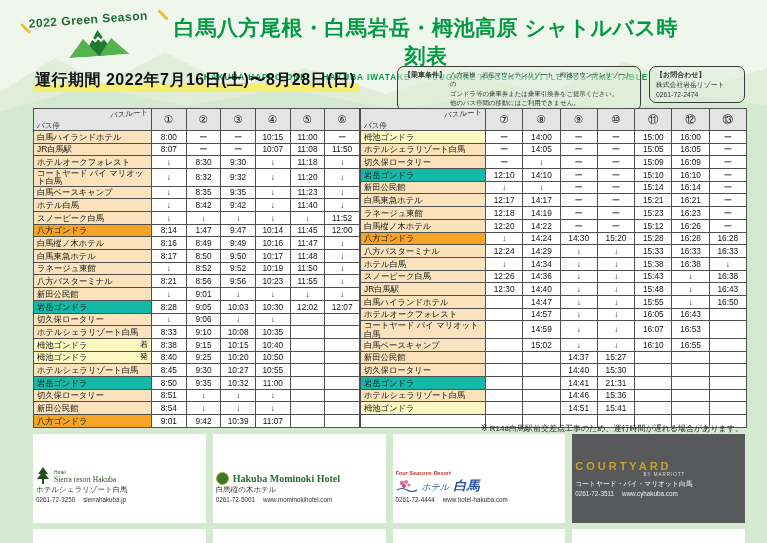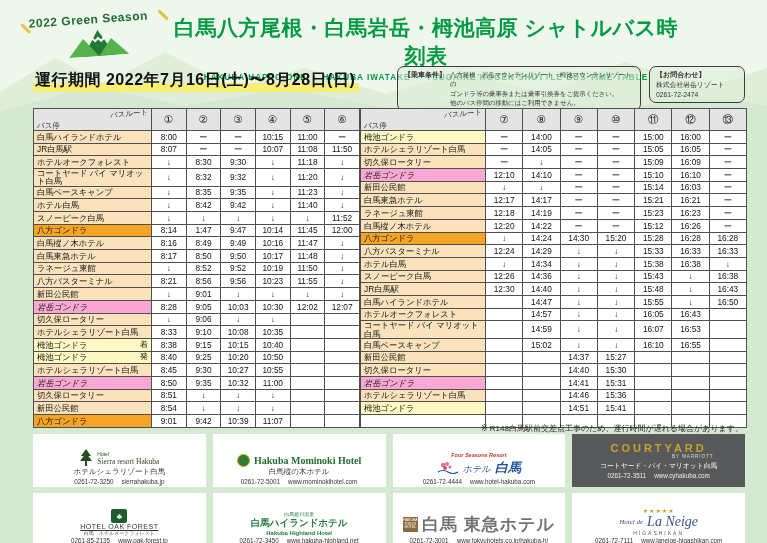--- a/index.html
+++ b/index.html
@@ -56,31 +56,31 @@
       #e4e4e4;
   }
   th.corner .c-top{position:absolute;top:1px;right:3px;font-size:7.5px;color:#333;transform:rotate(-5deg);}
   th.corner .c-bot{position:absolute;bottom:1px;left:3px;font-size:7.5px;color:#333;}
   .timetable tbody tr{height:12.7px;}
   .timetable tbody td{font-size:8.3px;text-align:center;color:#111;background:#fff;}
   
   .timetable tbody td.labelcell{background:#fae3bc;text-align:left;}
   .labflex{display:flex;align-items:center;justify-content:space-between;padding:0 3px;height:100%;}
   tr.row-happo td.labelcell{background:#f6a425;}
-  tr.row-iwatake td.labelcell{background:#f9a8d4;font-style:italic;}
+  tr.row-iwatake td.labelcell{background:#14b8a6;}
   tr.row-tsugaike td.labelcell{background:#fef9c3;}
   tr.row-empty td.labelcell{background:#fff;}
   .suffix{font-size:8px;}
 
   
   .note{top:423px;right:24px;font-size:8px;color:#222;}
 
   
   .footer{top:434px;left:33px;right:22px;display:grid;grid-template-columns:repeat(4,1fr);gap:6px 7px;}
-  .hbox{background:#fff;height:49px;display:flex;flex-direction:column;align-items:center;justify-content:flex-end;padding:2px 3px;overflow:hidden;}
+  .hbox{background:#fff;height:49px;display:flex;flex-direction:column;align-items:flex-start;justify-content:flex-end;padding:20px 3px;overflow:hidden;}
   .hline{font-size:6.3px;color:#333;display:flex;gap:8px;white-space:nowrap;margin-top:1px;}
   .hjp{font-size:7.5px;color:#333;white-space:nowrap;}
   .logo-row{display:flex;align-items:center;gap:4px;}
   .sierra-small{font-size:5px;color:#2c4a22;}
   .sierra-en{font-size:7.5px;color:#2c4a22;font-family:"Liberation Serif",serif;}
   .mominoki-en{font-size:10px;color:#256b35;font-family:"Liberation Serif",serif;font-weight:bold;white-space:nowrap;}
   .fs-pre{font-size:5.5px;color:#c03a2b;font-style:italic;font-weight:bold;}
   .fs-jp{color:#1f4e9c;font-style:italic;white-space:nowrap;}
   .fs-jp .small{font-size:9px;}
   .fs-jp .big{font-size:13px;font-weight:bold;}
@@ -544,21 +544,21 @@
           <td class="labelcell">
             <div class="labflex">
               <span>新田公民館</span>
             </div>
           </td>
           <td>↓</td>
           <td>↓</td>
           <td>ー</td>
           <td>ー</td>
           <td>15:14</td>
-          <td>16:03</td>
+          <td>16:14</td>
           <td>ー</td>
         </tr>
         <tr class="row-normal">
           <td class="labelcell">
             <div class="labflex">
               <span>白馬東急ホテル</span>
             </div>
           </td>
           <td>12:17</td>
           <td>14:17</td>
@@ -752,21 +752,21 @@
         </tr>
         <tr class="row-iwatake">
           <td class="labelcell">
             <div class="labflex">
               <span>岩岳ゴンドラ</span>
             </div>
           </td>
           <td></td>
           <td></td>
           <td>14:41</td>
-          <td>15:31</td>
+          <td>21:31</td>
           <td></td>
           <td></td>
           <td></td>
         </tr>
         <tr class="row-normal">
           <td class="labelcell">
             <div class="labflex">
               <span>ホテルシェラリゾート白馬</span>
             </div>
           </td>

